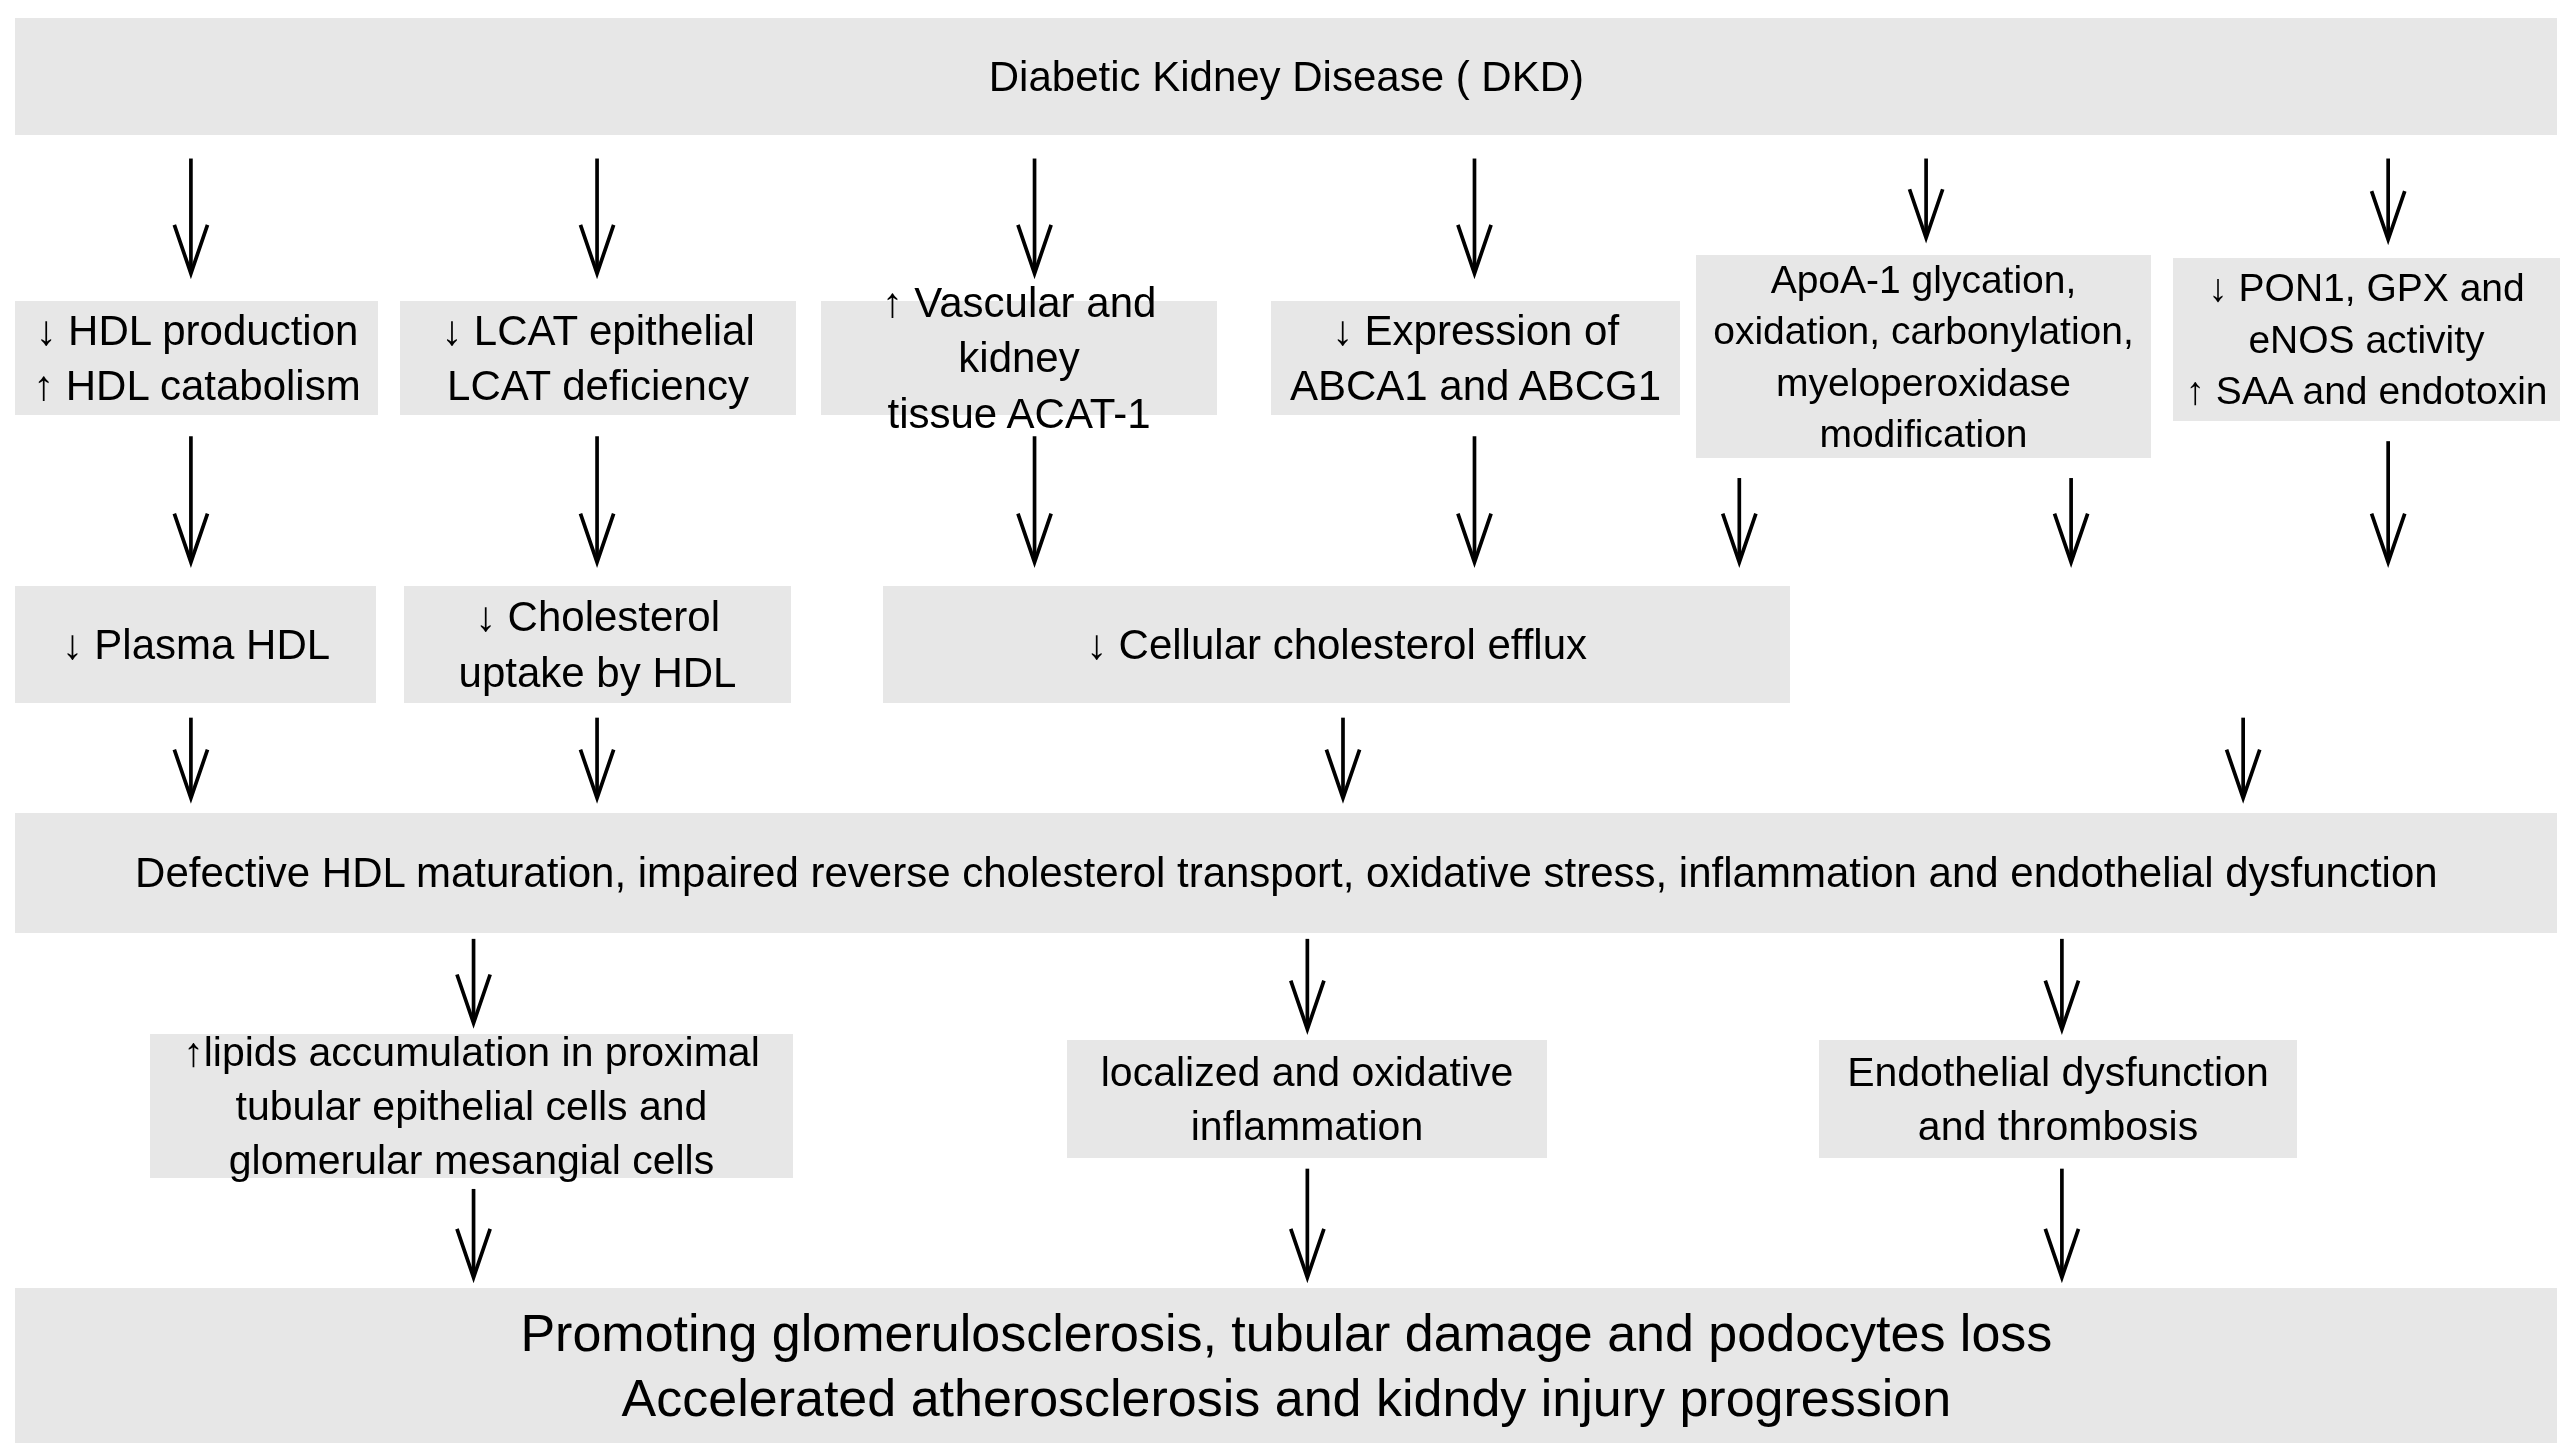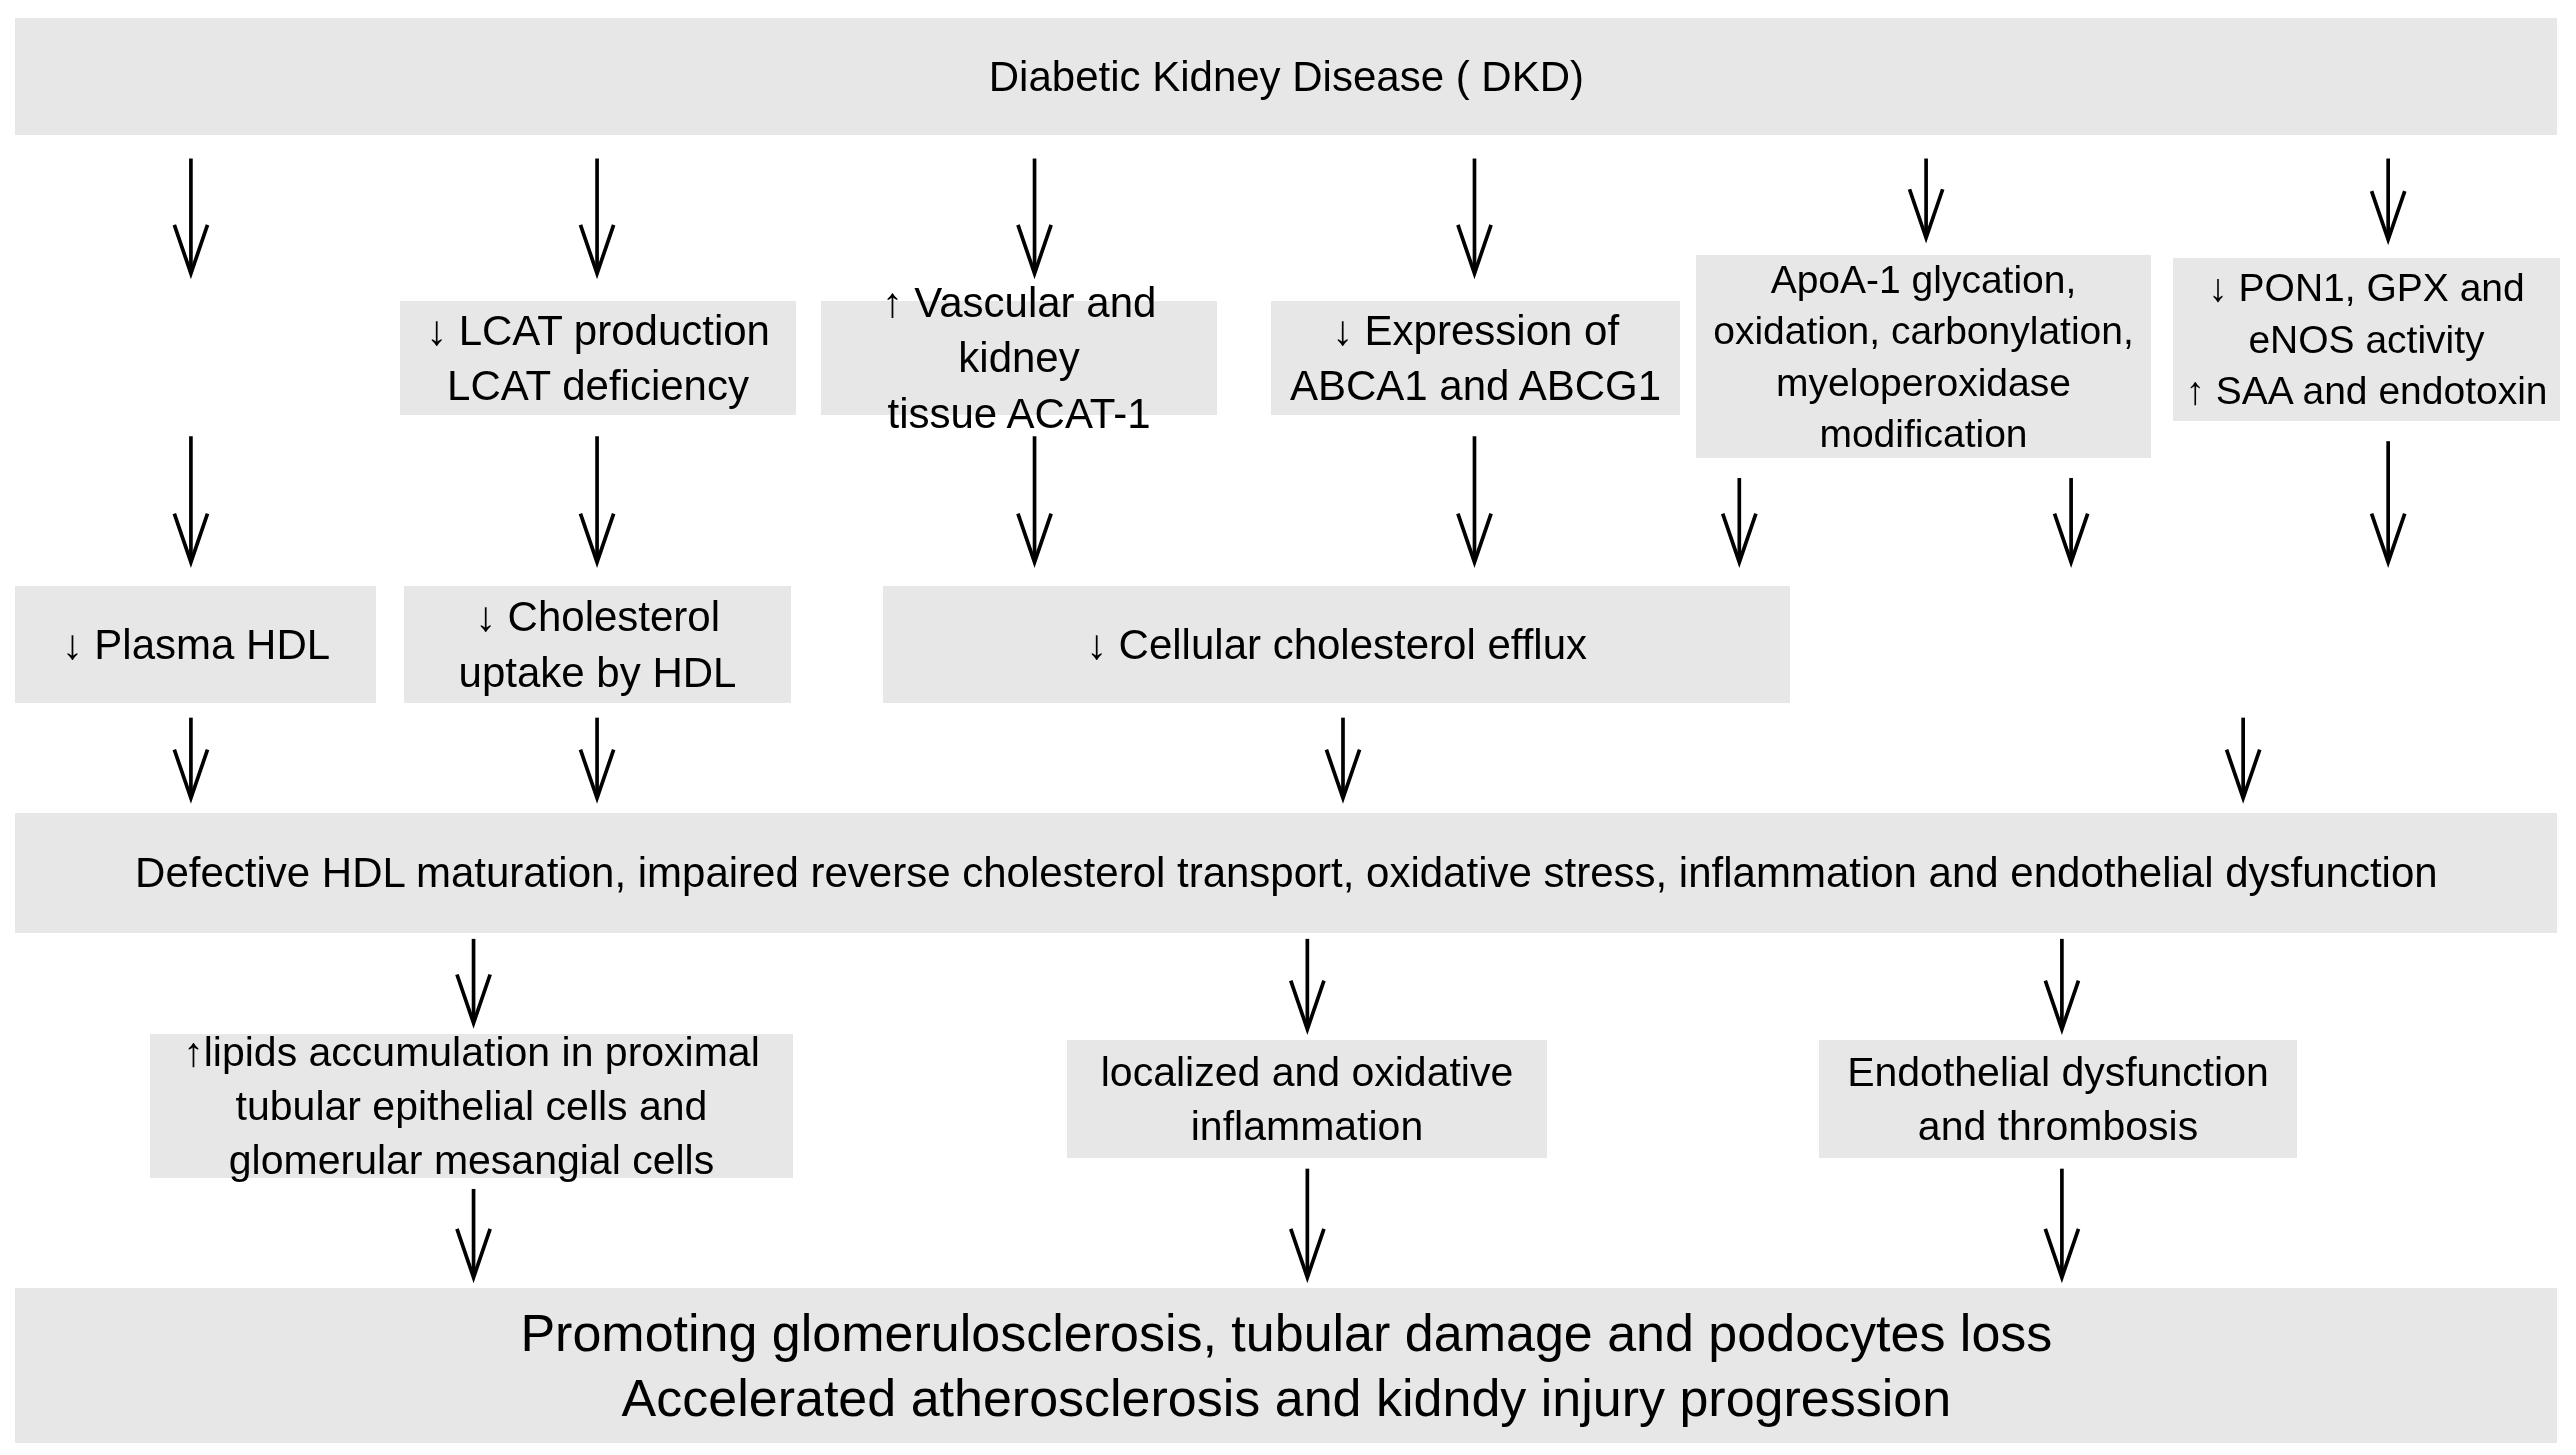--- a/index.html
+++ b/index.html
@@ -89,22 +89,24 @@
       <line x1="770" y1="1935" x2="770" y2="2074" stroke-width="6"></line>
       <path d="M 743 2000 L 770 2079 L 797 2000" stroke-width="6"></path>
       <line x1="2127" y1="1902" x2="2127" y2="2074" stroke-width="6"></line>
       <path d="M 2100 2000 L 2127 2079 L 2154 2000" stroke-width="6"></path>
       <line x1="3355" y1="1902" x2="3355" y2="2074" stroke-width="6"></line>
       <path d="M 3328 2000 L 3355 2079 L 3382 2000" stroke-width="6"></path>
     </svg>
 
   <div class="box" style="left:15.4px;top:18px;width:2542px;height:117px;font-size:42px;">Diabetic Kidney Disease ( DKD)</div>
 
+  <div class="box" style="left:15.4px;top:301px;width:363px;height:114px;font-size:42px;">↓ HDL production
+↑ HDL catabolism</div>
 
-  <div class="box" style="left:400px;top:301px;width:396px;height:114px;font-size:42px;">↓ LCAT production
+  <div class="box" style="left:400px;top:301px;width:396px;height:114px;font-size:42px;">↓ LCAT epithelial
 LCAT deficiency</div>
 
   <div class="box" style="left:821px;top:301px;width:396px;height:114px;font-size:42px;">↑ Vascular and kidney
 tissue ACAT-1</div>
 
   <div class="box" style="left:1271px;top:301px;width:409px;height:114px;font-size:42px;">↓ Expression of
 ABCA1 and ABCG1</div>
 
   <div class="box" style="left:1696px;top:255px;width:455px;height:203px;font-size:39px;">ApoA-1 glycation,
 oxidation, carbonylation,

